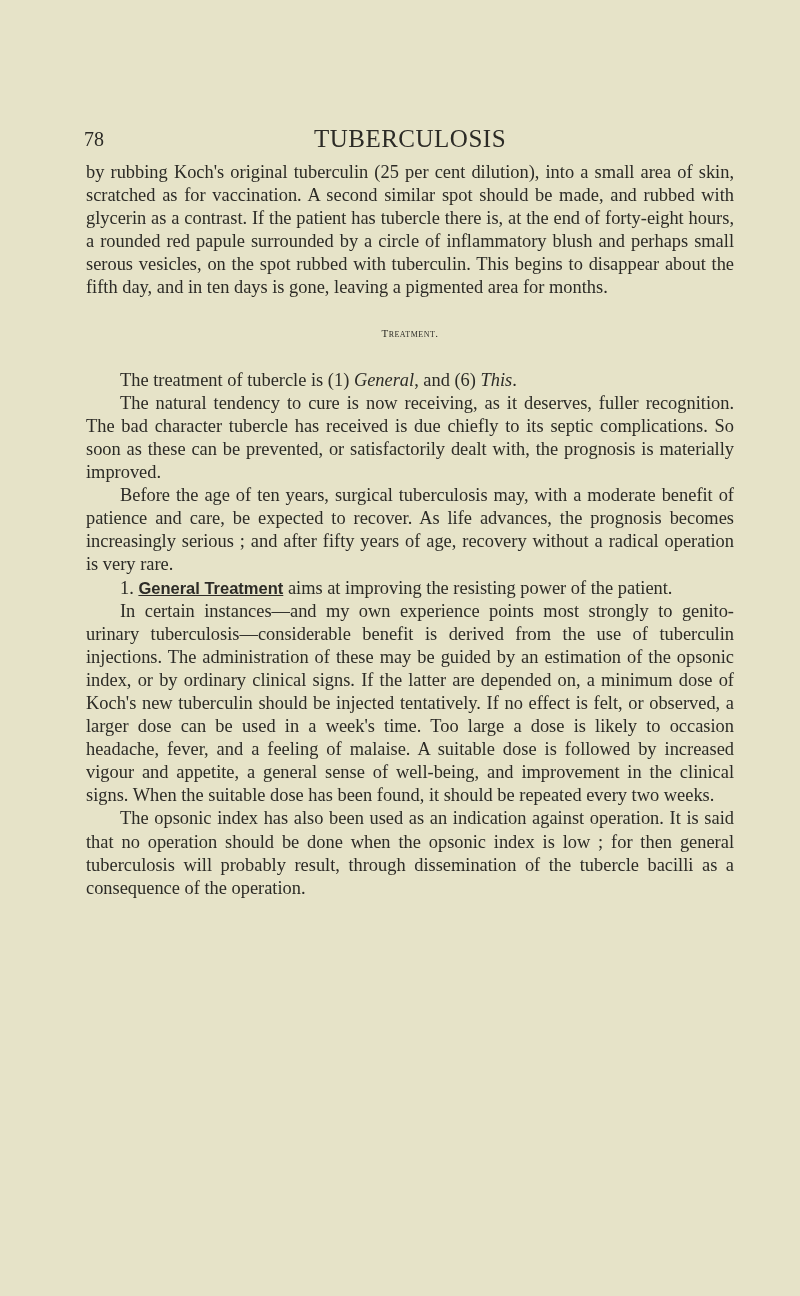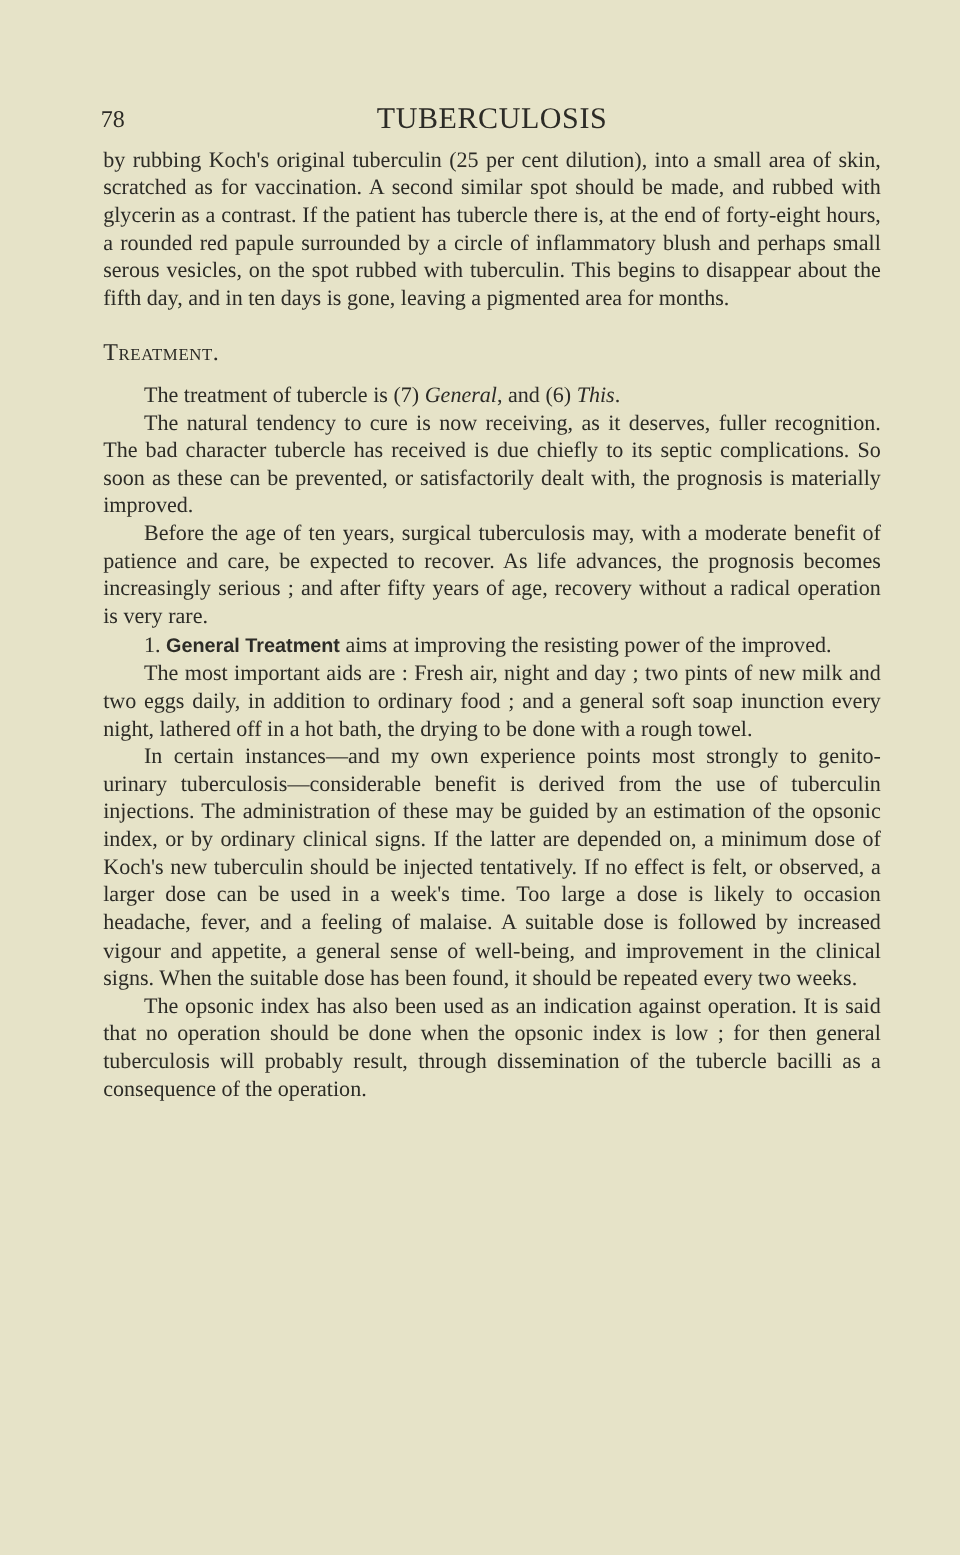--- a/index.html
+++ b/index.html
@@ -5,51 +5,50 @@
   html, body { margin: 0; padding: 0; }
   body {
     width: 800px; height: 1296px;
     background: #e6e3c8;
     overflow: hidden;
     position: relative;
     font-family: "Liberation Serif", "DejaVu Serif", serif;
     color: #2c2b26;
   }
   .page { position: absolute; left: 86px; top: 86px; width: 648px; }
-  .running-head { position: relative; height: 36px; }
+  .running-head { position: relative; height: 36px; margin-top: 39px; }
   .page-number { position: absolute; left: -2px; top: 3px; font-size: 20px; }
   .header-title { position: absolute; left: 0; right: 0; text-align: center; top: 0; font-size: 25px; letter-spacing: 0.5px; }
   .body { font-size: 18.4px; line-height: 23.1px; text-align: justify; }
   .para { margin: 0; text-indent: 0; }
   .para.indent { text-indent: 34px; }
-  .section-head { text-align: left; font-variant: small-caps; font-size: 20px; letter-spacing: 0.5px; margin: 22px 0 12px 0; }
-  .bold-sans { font-family: "Liberation Sans", "DejaVu Sans", sans-serif; font-weight: bold; font-size: 16.5px; }
+  .section-head { text-align: center; font-variant: small-caps; font-size: 11px; letter-spacing: 0.5px; margin: 22px 0 24px 0; }
+  .bold-sans { font-family: "Liberation Sans", "DejaVu Sans", sans-serif; font-weight: bold; font-size: 16.5px; text-decoration: underline; }
   em { }
 </style>
 </head>
 <body>
 
 <div class="page">
   <div class="running-head">
     <span class="page-number">78</span>
     <div class="header-title">TUBERCULOSIS</div>
   </div>
 
   <div class="body">
     <p class="para">by rubbing Koch's original tuberculin (25 per cent dilution), into a small area of skin, scratched as for vaccination.  A second similar spot should be made, and rubbed with glycerin as a contrast.  If the patient has tubercle there is, at the end of forty-eight hours, a rounded red papule surrounded by a circle of inflammatory blush and perhaps small serous vesicles, on the spot rubbed with tuberculin. This begins to disappear about the fifth day, and in ten days is gone, leaving a pigmented area for months.</p>
 
     <div class="section-head">Treatment.</div>
 
-    <p class="para indent"><span>The treatment of tubercle is (7) </span><em>General</em><span>, and (6) </span><em>This</em><span>.</span></p>
+    <p class="para indent"><span>The treatment of tubercle is (1) </span><em>General</em><span>, and (6) </span><em>This</em><span>.</span></p>
 
     <p class="para indent">The natural tendency to cure is now receiving, as it deserves, fuller recognition.  The bad character tubercle has received is due chiefly to its septic complications.  So soon as these can be prevented, or satisfactorily dealt with, the prognosis is materially improved.</p>
 
     <p class="para indent">Before the age of ten years, surgical tuberculosis may, with a moderate benefit of patience and care, be expected to recover. As life advances, the prognosis becomes increasingly serious ;  and after fifty years of age, recovery without a radical operation is very rare.</p>
 
-    <p class="para indent"><span>1. </span><span class="bold-sans">General Treatment</span><span> aims at improving the resisting power of the improved.</span></p>
+    <p class="para indent"><span>1. </span><span class="bold-sans">General Treatment</span><span> aims at improving the resisting power of the patient.</span></p>
 
-    <p class="para indent">The most important aids are :  Fresh air, night and day ; two pints of new milk and two eggs daily, in addition to ordinary food ; and a general soft soap inunction every night, lathered off in a hot bath, the drying to be done with a rough towel.</p>
 
     <p class="para indent">In certain instances—and my own experience points most strongly to genito-urinary tuberculosis—considerable benefit is derived from the use of tuberculin injections.  The administration of these may be guided by an estimation of the opsonic index, or by ordinary clinical signs.  If the latter are depended on, a minimum dose of Koch's new tuberculin should be injected tentatively.  If no effect is felt, or observed, a larger dose can be used in a week's time.  Too large a dose is likely to occasion headache, fever, and a feeling of malaise.  A suitable dose is followed by increased vigour and appetite, a general sense of well-being, and improvement in the clinical signs. When the suitable dose has been found, it should be repeated every two weeks.</p>
 
     <p class="para indent">The opsonic index has also been used as an indication against operation.  It is said that no operation should be done when the opsonic index is low ; for then general tuberculosis will probably result, through dissemination of the tubercle bacilli as a consequence of the operation.</p>
   </div>
 </div>
 
 </body></html>

